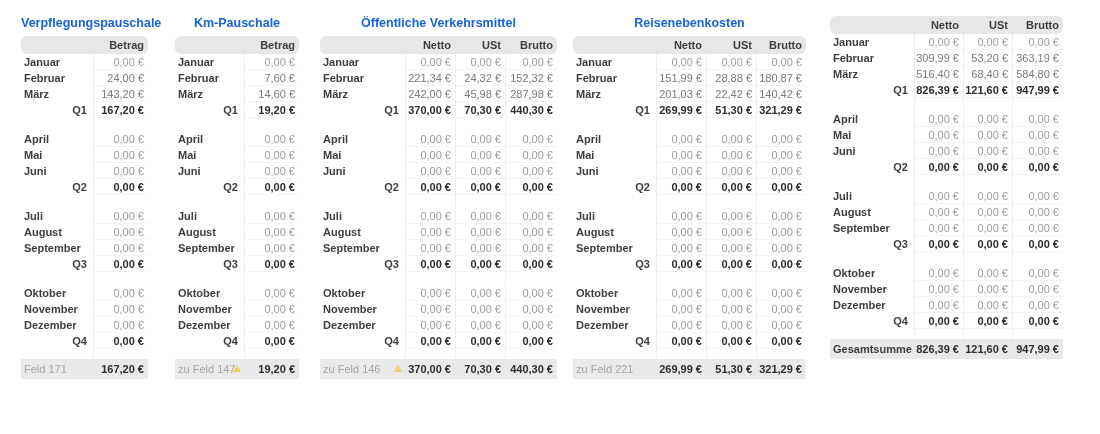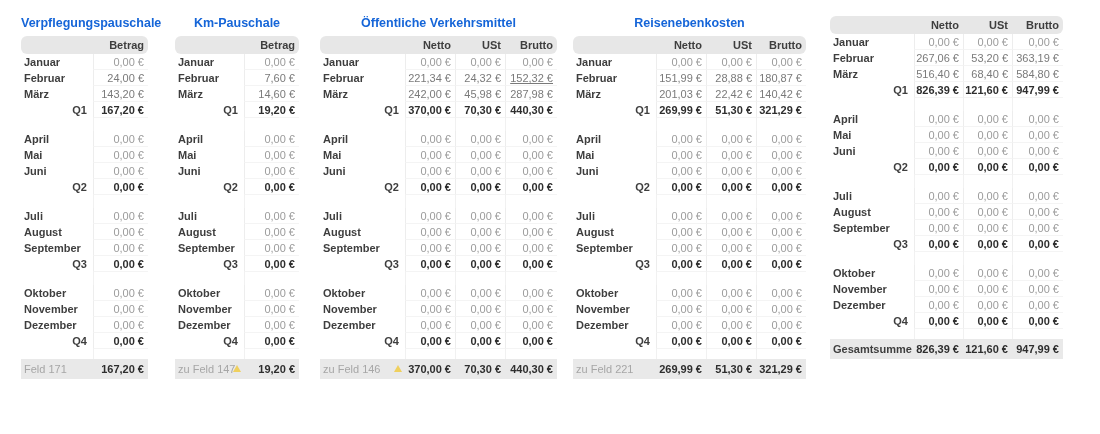--- a/index.html
+++ b/index.html
@@ -239,21 +239,21 @@
           <div class="row data">
             <div class="cell lbl" style="width: 85px;">Januar</div>
             <div class="cell val zero" style="width: 50px;">0,00 €</div>
             <div class="cell val zero" style="width: 50px;">0,00 €</div>
             <div class="cell val zero" style="width: 52px;">0,00 €</div>
           </div>
           <div class="row data">
             <div class="cell lbl" style="width: 85px;">Februar</div>
             <div class="cell val num" style="width: 50px;">221,34 €</div>
             <div class="cell val num" style="width: 50px;">24,32 €</div>
-            <div class="cell val num" style="width: 52px; text-decoration: underline;">152,32 €</div>
+            <div class="cell val num" style="width: 52px;">152,32 €</div>
           </div>
           <div class="row data">
             <div class="cell lbl" style="width: 85px;">März</div>
             <div class="cell val num" style="width: 50px;">242,00 €</div>
             <div class="cell val num" style="width: 50px;">45,98 €</div>
             <div class="cell val num" style="width: 52px;">287,98 €</div>
           </div>
           <div class="row total">
             <div class="cell lbl" style="width: 85px;">Q1</div>
             <div class="cell val" style="width: 50px;">370,00 €</div>
@@ -510,21 +510,21 @@
             <div class="cell val" style="width: 51px;">Brutto</div>
           </div>
           <div class="row data">
             <div class="cell lbl" style="width: 84px;">Januar</div>
             <div class="cell val zero" style="width: 49px;">0,00 €</div>
             <div class="cell val zero" style="width: 49px;">0,00 €</div>
             <div class="cell val zero" style="width: 51px;">0,00 €</div>
           </div>
           <div class="row data">
             <div class="cell lbl" style="width: 84px;">Februar</div>
-            <div class="cell val num" style="width: 49px;">267,06 €</div>
+            <div class="cell val num" style="width: 49px;">309,99 €</div>
             <div class="cell val num" style="width: 49px;">53,20 €</div>
             <div class="cell val num" style="width: 51px;">363,19 €</div>
           </div>
           <div class="row data">
             <div class="cell lbl" style="width: 84px;">März</div>
             <div class="cell val num" style="width: 49px;">516,40 €</div>
             <div class="cell val num" style="width: 49px;">68,40 €</div>
             <div class="cell val num" style="width: 51px;">584,80 €</div>
           </div>
           <div class="row total">

